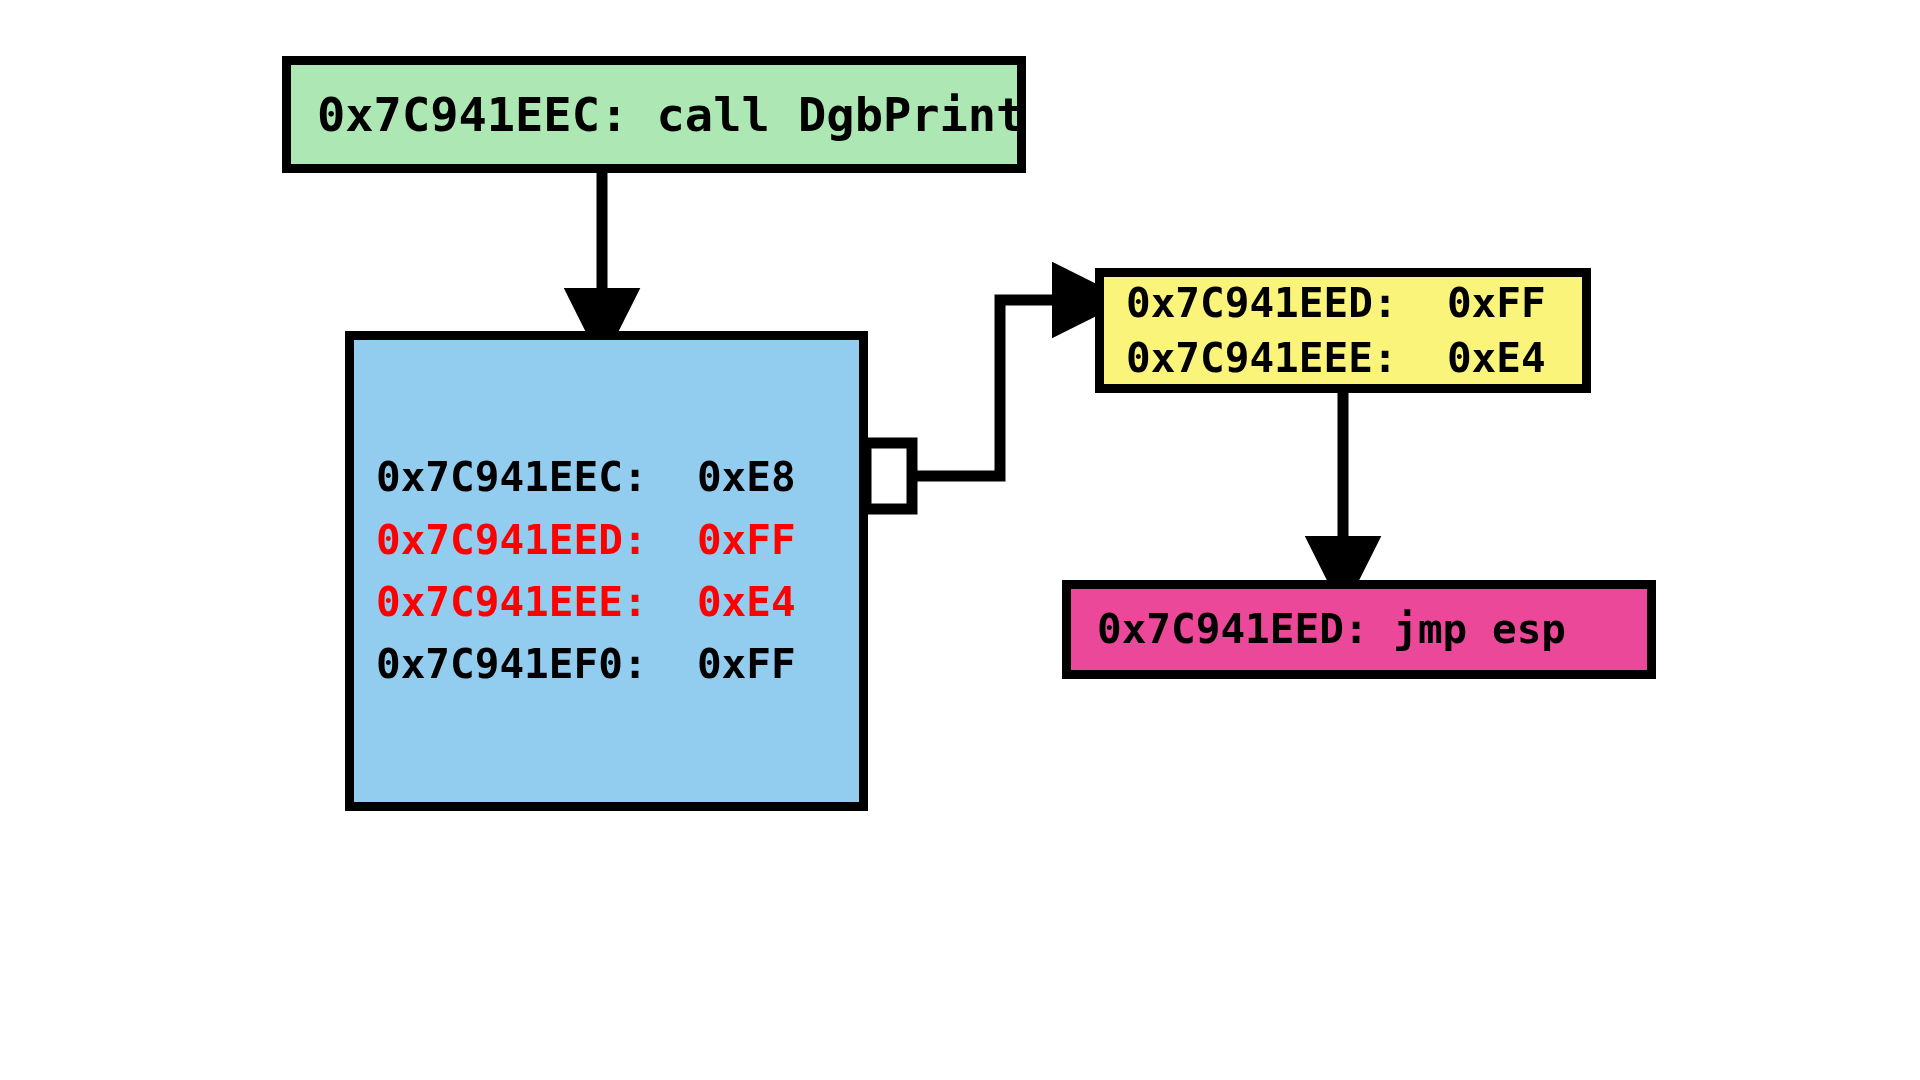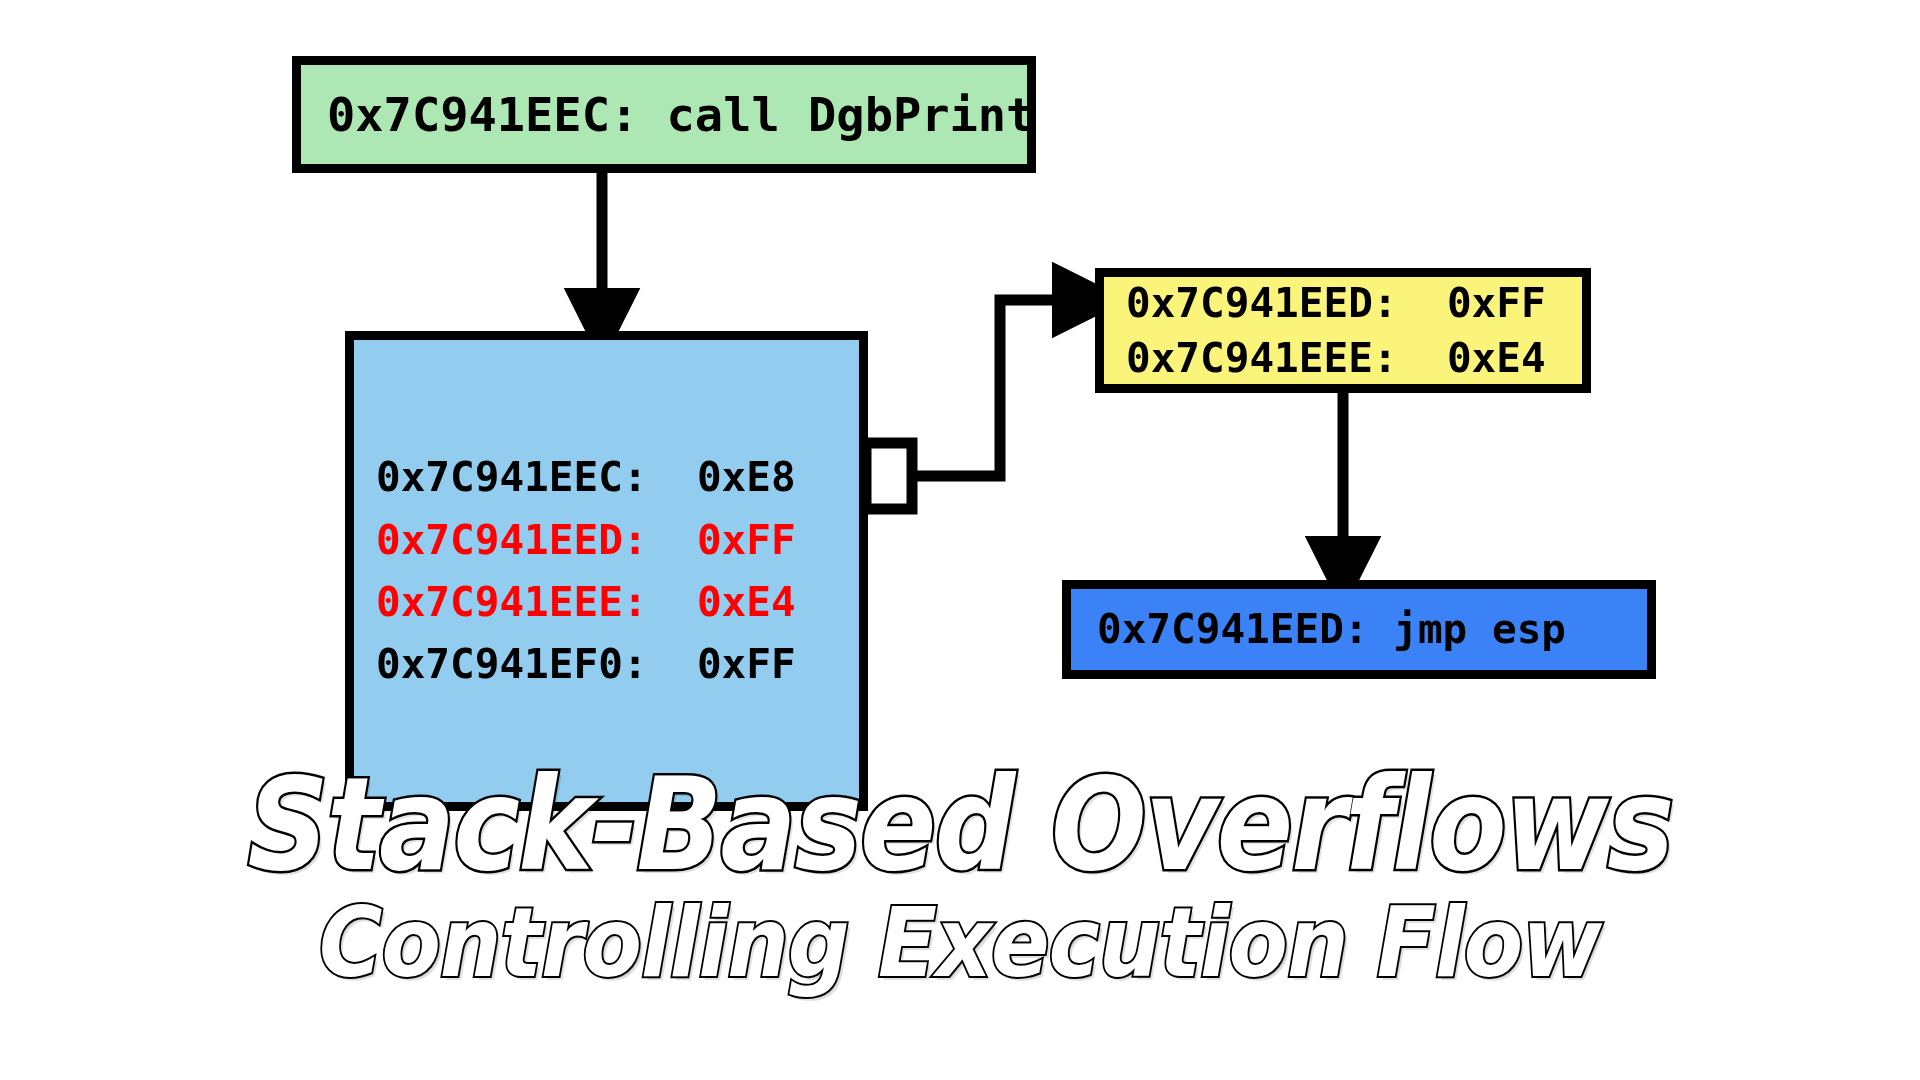--- a/index.html
+++ b/index.html
@@ -33,21 +33,21 @@
     justify-content: center;
     font-family: "DejaVu Sans Mono", "Liberation Mono", monospace;
     font-weight: bold;
     color: #000000;
     letter-spacing: 0px;
     white-space: pre;
   }
 
   
   #box-call {
-    left: 292px;
+    left: 282px;
     top: 56px;
     width: 744px;
     height: 117px;
     background: #ADE8B4;
     padding-left: 26px;
     font-size: 47px;
     line-height: 1.0;
   }
 
   
@@ -77,21 +77,21 @@
     line-height: 1.32;
   }
   #box-shifted .mem-row { display: block; }
 
   
   #box-jmp {
     left: 1062px;
     top: 580px;
     width: 594px;
     height: 99px;
-    background: #3b82f6;
+    background: #ec4899;
     padding-left: 26px;
     font-size: 41px;
     line-height: 1.0;
   }
 
   
   #connectors {
     position: absolute;
     left: 0; top: 0;
     width: 1920px;
@@ -176,18 +176,14 @@
 
   <div class="box" id="box-shifted">
     <span class="mem-row">0x7C941EED:  0xFF</span>
     <span class="mem-row">0x7C941EEE:  0xE4</span>
   </div>
 
   <div class="box" id="box-jmp">
     <span>0x7C941EED: jmp esp</span>
   </div>
 
-  <div id="titles">
-    <span class="outline-title" id="title-main">Stack-Based Overflows</span>
-    <span class="outline-title" id="title-sub">Controlling Execution Flow</span>
-  </div>
 
 </div>
 
 </body></html>

